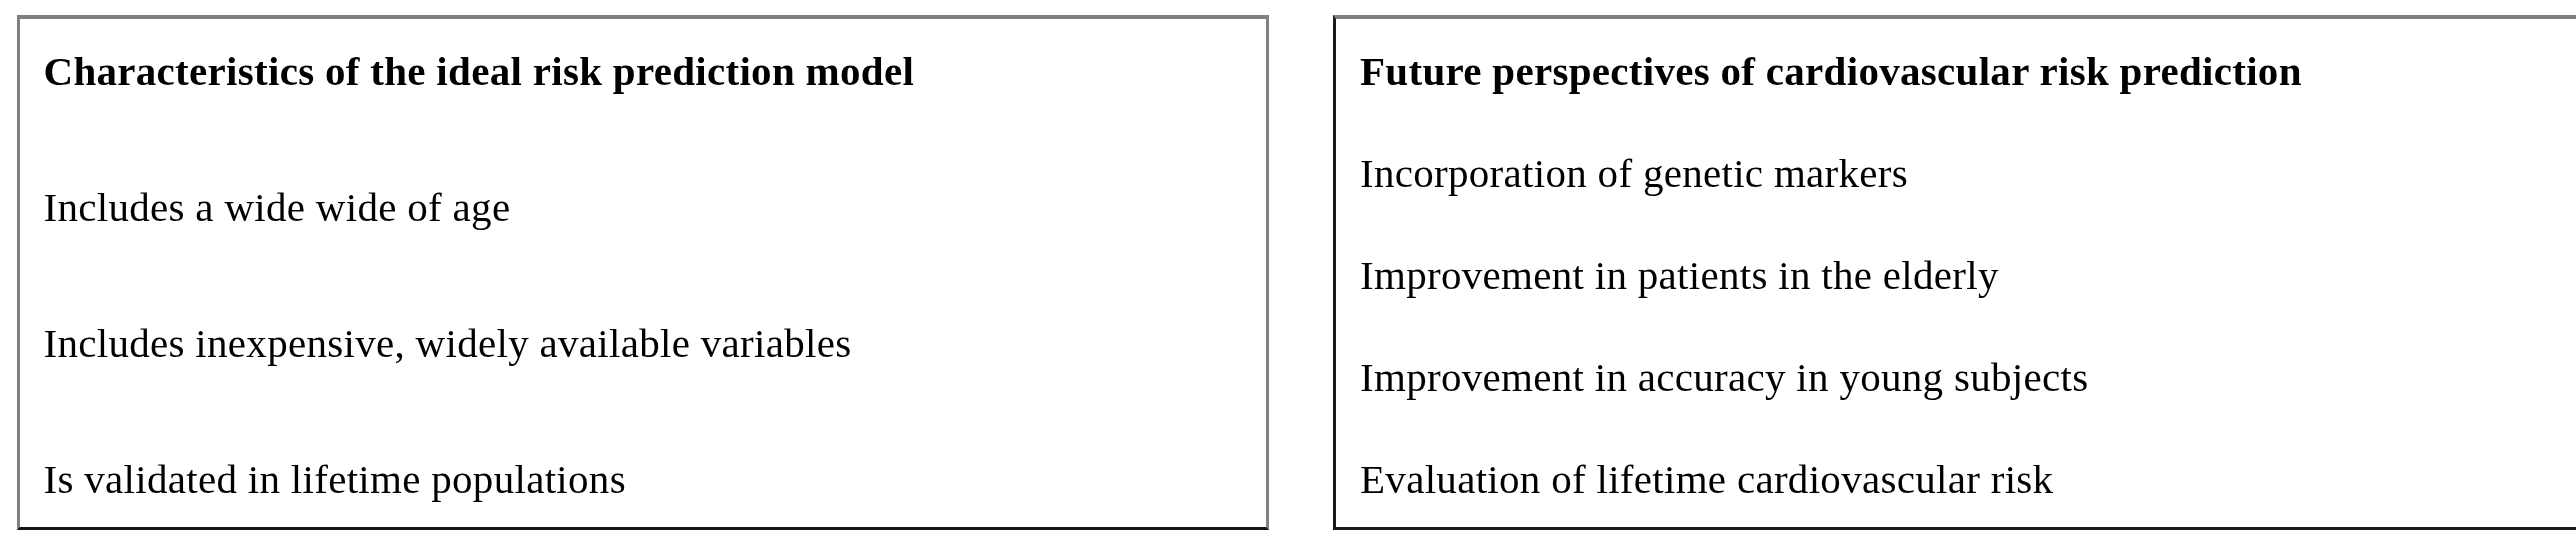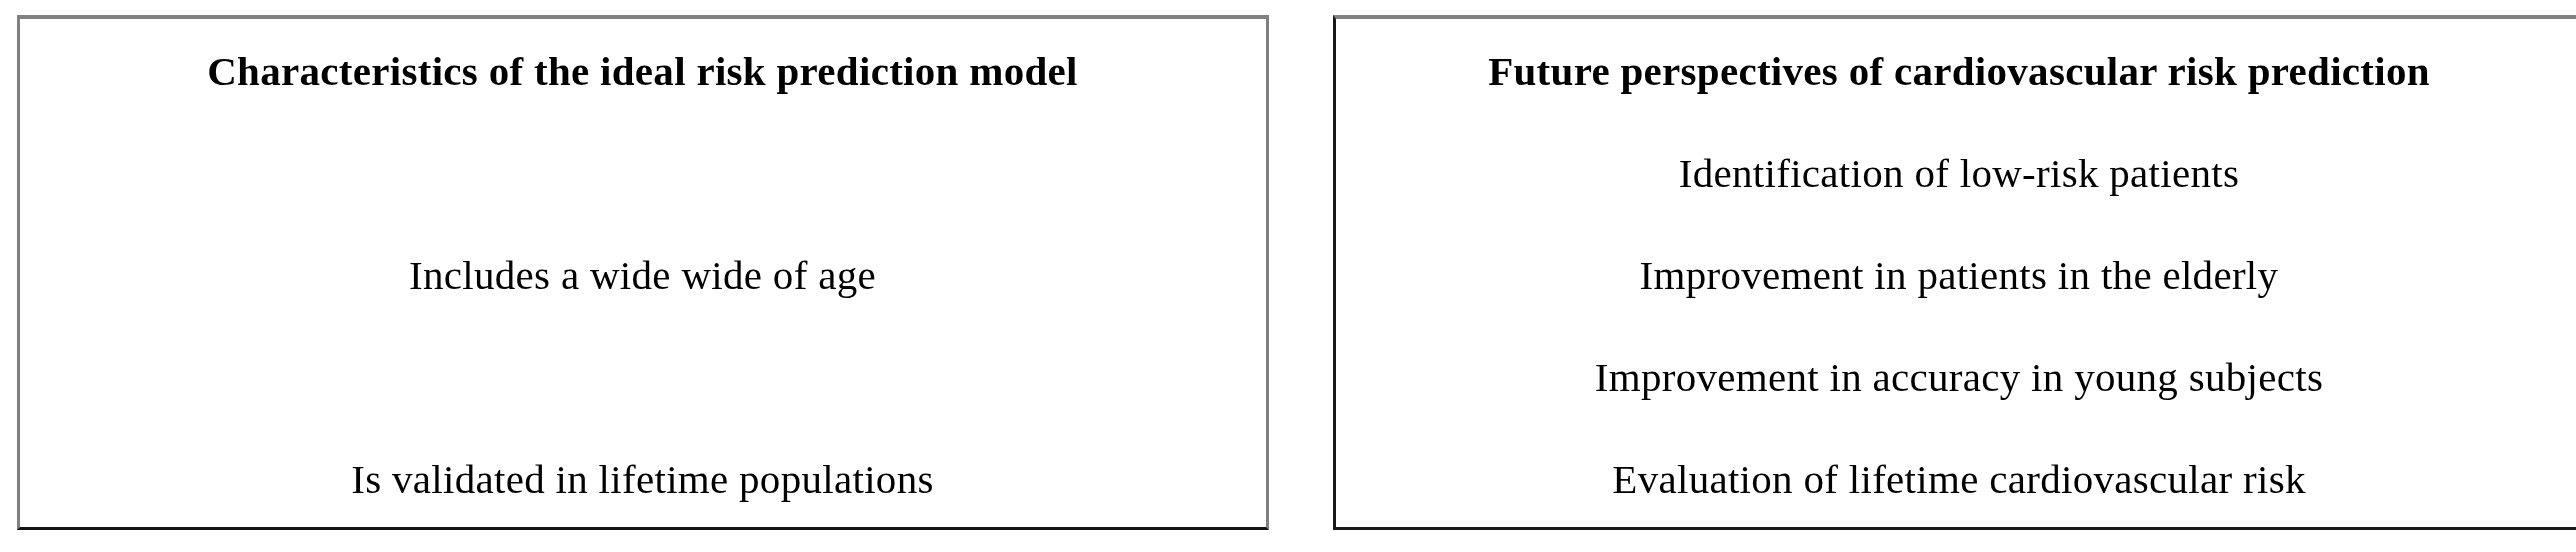--- a/index.html
+++ b/index.html
@@ -21,21 +21,20 @@
     top: 15px;
     width: 1252px;
     height: 515px;
     box-sizing: border-box;
     background: #ffffff;
     display: flex;
     flex-direction: column;
     justify-content: space-between;
     align-items: stretch;
     padding: 30px 24px 24px 24px;
-    text-align: center;
   }
   .panel-left {
     left: 16.5px;
     border: 3.3px solid #808080;
     border-top-width: 4.6px;
     border-bottom-color: #141414;
   }
   .panel-right {
     left: 1333px;
     border: 3.3px solid #1a1a1a;
@@ -52,25 +51,26 @@
   }
 </style>
 </head>
 <body>
 
 <div class="canvas">
 
   <div class="panel panel-left">
     <div class="row title">Characteristics of the ideal risk prediction model</div>
     <div class="row">Includes a wide wide of age</div>
+    <div class="row">Includes inexpensive, widely available variables</div>
     <div class="row">Is validated in lifetime populations</div>
   </div>
 
   <div class="panel panel-right">
     <div class="row title">Future perspectives of cardiovascular risk prediction</div>
-    <div class="row">Identification of low-risk patients</div>
+    <div class="row">Incorporation of genetic markers</div>
     <div class="row">Improvement in patients in the elderly</div>
     <div class="row">Improvement in accuracy in young subjects</div>
     <div class="row">Evaluation of lifetime cardiovascular risk</div>
   </div>
 
 </div>
 
 
 </body></html>

